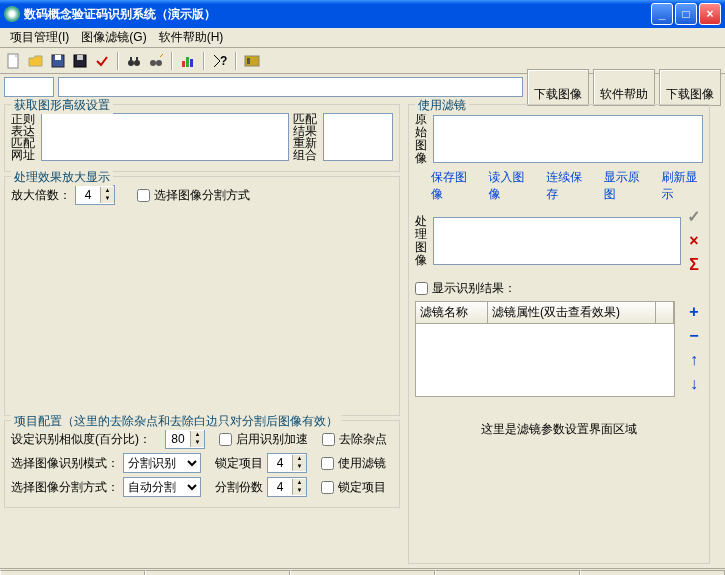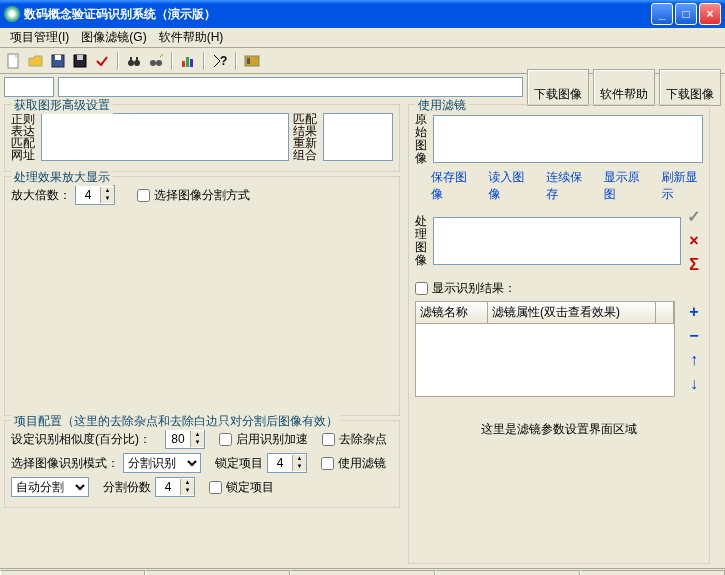--- a/index.html
+++ b/index.html
@@ -238,20 +238,21 @@
               <span>▲</span>
               <span>▼</span>
             </div>
         </div>
         <span style="width:6px"></span>
         <input type="checkbox" style="">
         <span>使用滤镜</span>
       </div>
 
       <div class="row">
+        <span>选择图像分割方式：</span>
         <select style="width:78px"><option>自动分割</option></select>
         <span style="width:6px"></span>
         <span>分割份数</span>
         <div class="spinner">
           <input value="4" style="">
           <div class="updown">
               <span>▲</span>
               <span>▼</span>
             </div>
         </div>

